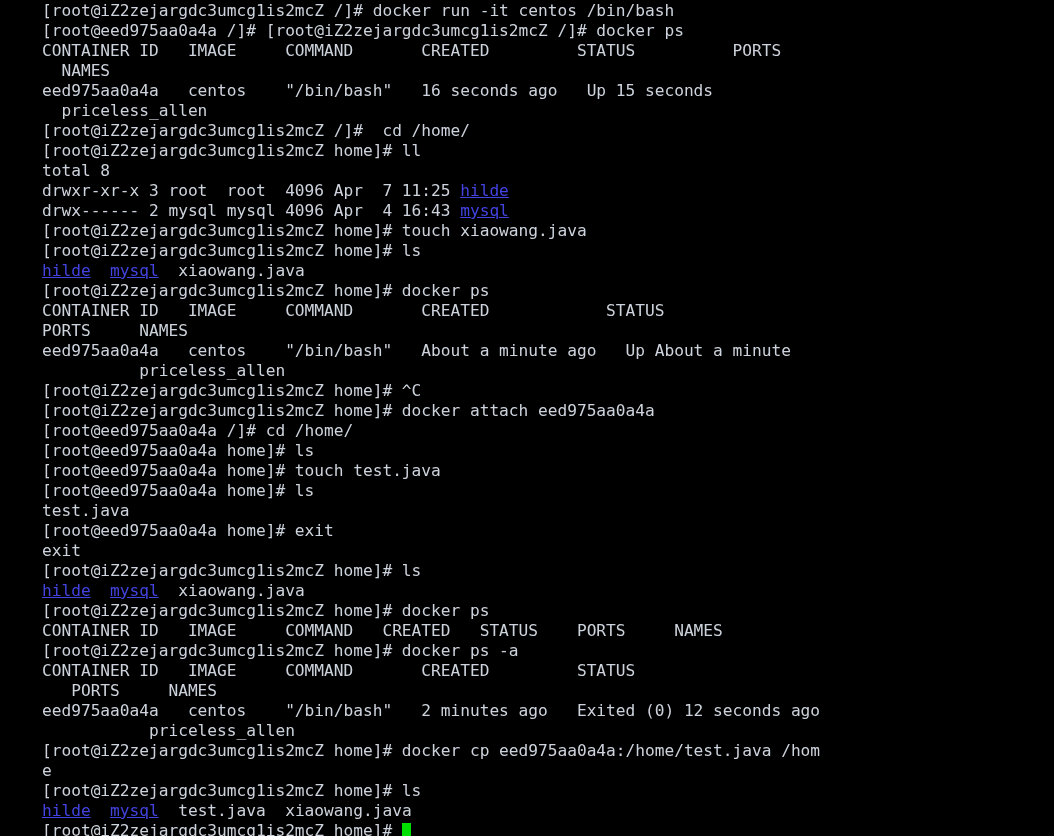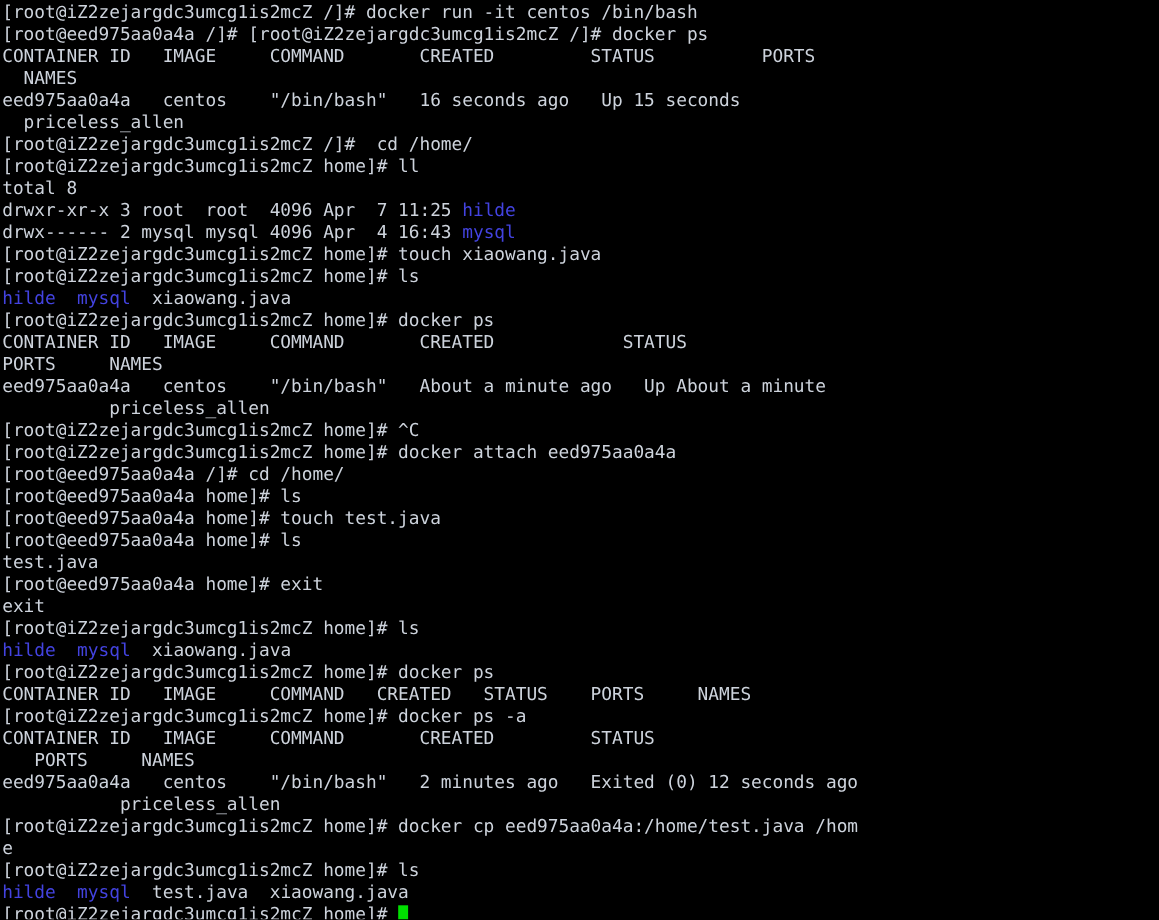--- a/index.html
+++ b/index.html
@@ -22,23 +22,25 @@
     line-height: 20px;
     letter-spacing: -0.02px;
     padding: 1px 0 0 2px;
     box-sizing: border-box;
     white-space: pre;
     overflow: hidden;
   }
   .line {
     height: 20px;
     white-space: pre;
+    margin-left: 40px;
   }
   .dir {
     color: #4343e0;
+    text-decoration: underline;
   }
   .cursor {
     display: inline-block;
     width: 9.6px;
     height: 16px;
     background: #00e000;
     vertical-align: -3px;
   }
 </style>
 </head>

